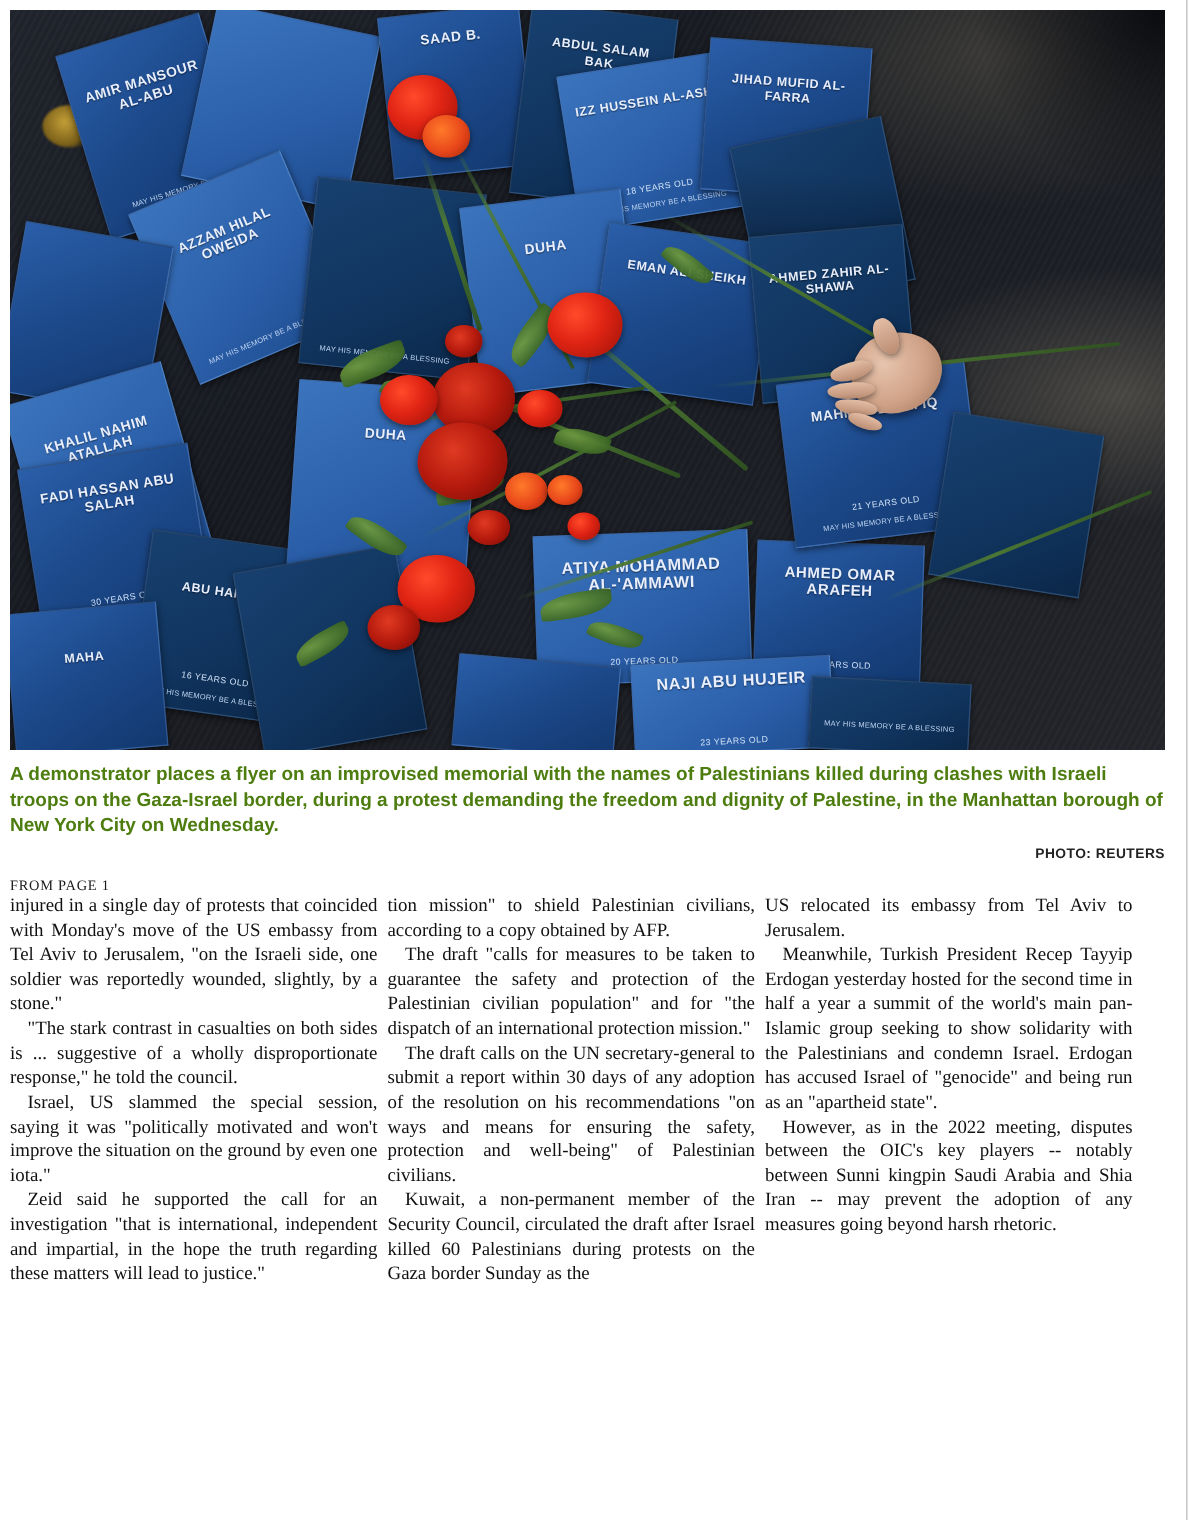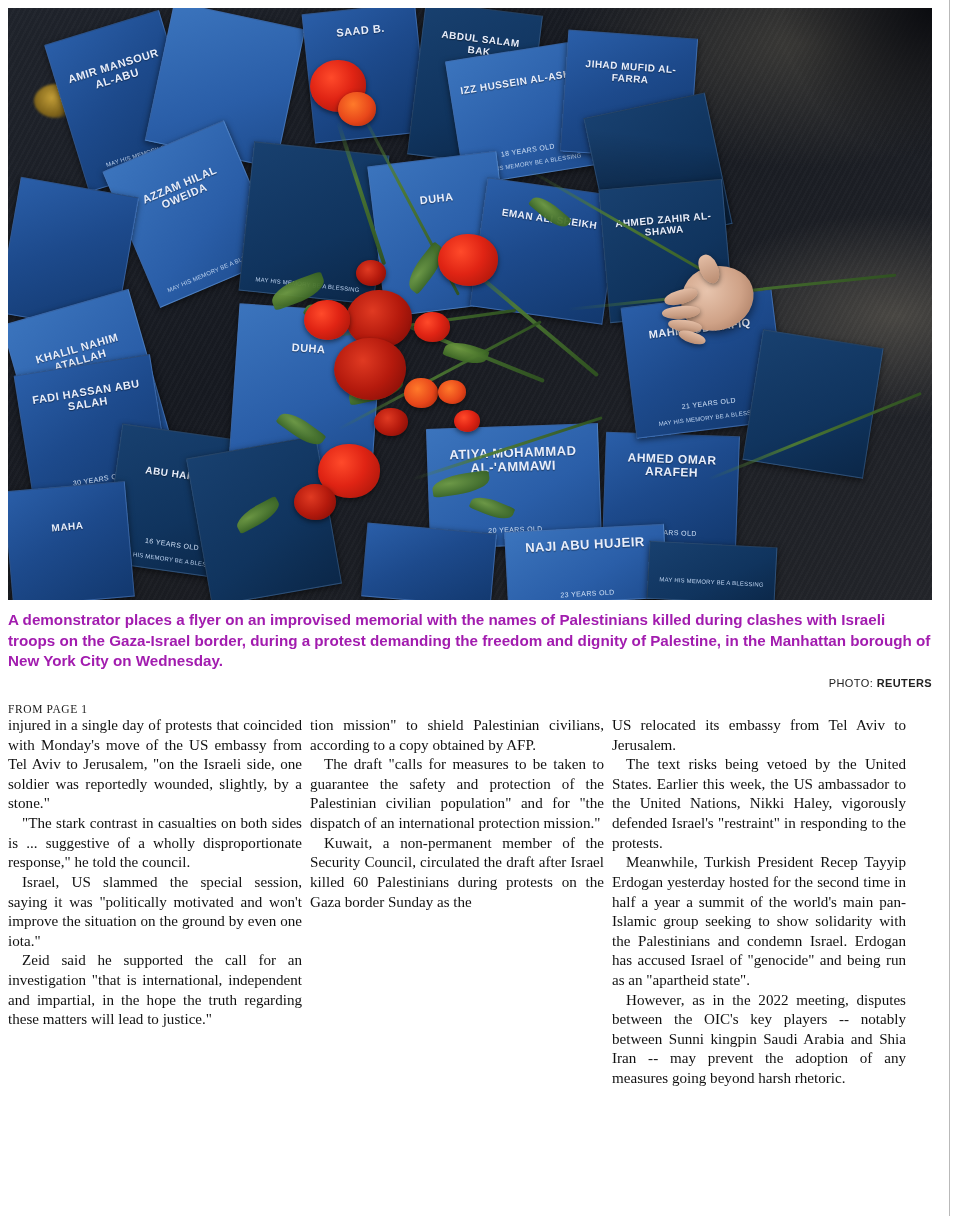--- a/index.html
+++ b/index.html
@@ -188,31 +188,31 @@
   }
 
   
   .caption {
     margin-top: 10px;
     width: 924px;
     font-family: "Liberation Sans", sans-serif;
     font-weight: bold;
     font-size: 15.2px;
     line-height: 1.36;
-    color: #a21caf;
+    color: #4d7c0f;
   }
   .photo-credit {
     margin-top: 5px;
     text-align: right;
     font-family: "Liberation Sans", sans-serif;
     font-size: 11px;
     letter-spacing: .4px;
     color: #222;
   }
-  .photo-credit .label { font-weight: normal; }
+  .photo-credit .label { font-weight: bold; }
   .photo-credit .agency { font-weight: bold; }
 
   
   .headline {
     margin-top: 10px;
     font-family: "Liberation Serif", serif;
     font-size: 57px;
     line-height: 1.03;
     letter-spacing: -0.5px;
     color: #0b0b0b;
@@ -441,24 +441,24 @@
     <div class="columns">
       <div class="col col1">
         <p class="first">injured in a single day of protests that coincided with Monday's move of the US embassy from Tel Aviv to Jerusalem, "on the Israeli side, one soldier was reportedly wounded, slightly, by a stone."</p>
         <p>"The stark contrast in casualties on both sides is ... suggestive of a wholly disproportionate response," he told the council.</p>
         <p>Israel, US slammed the special session, saying it was "politically motivated and won't improve the situation on the ground by even one iota."</p>
         <p>Zeid said he supported the call for an investigation "that is international, independent and impartial, in the hope the truth regarding these matters will lead to justice."</p>
       </div>
       <div class="col col2">
         <p class="first">tion mission" to shield Palestinian civilians, according to a copy obtained by AFP.</p>
         <p>The draft "calls for measures to be taken to guarantee the safety and protection of the Palestinian civilian population" and for "the dispatch of an international protection mission."</p>
+        <p>The draft calls on the UN secretary-general to submit a report within 30 days of any adoption of the resolution on his recommendations "on ways and means for ensuring the safety, protection and well-being" of Palestinian civilians.</p>
         <p>Kuwait, a non-permanent member of the Security Council, circulated the draft after Israel killed 60 Palestinians during protests on the Gaza border Sunday as the</p>
       </div>
       <div class="col col3">
         <p class="first">US relocated its embassy from Tel Aviv to Jerusalem.</p>
-        <p>The text risks being vetoed by the United States. Earlier this week, the US ambassador to the United Nations, Nikki Haley, vigorously defended Israel's "restraint" in responding to the protests.</p>
         <p>Meanwhile, Turkish President Recep Tayyip Erdogan yesterday hosted for the second time in half a year a summit of the world's main pan-Islamic group seeking to show solidarity with the Palestinians and condemn Israel. Erdogan has accused Israel of "genocide" and being run as an "apartheid state".</p>
         <p>However, as in the 2022 meeting, disputes between the OIC's key players -- notably between Sunni kingpin Saudi Arabia and Shia Iran -- may prevent the adoption of any measures going beyond harsh rhetoric.</p>
       </div>
     </div>
 
   </div>
 </div>
 
 </body></html>

